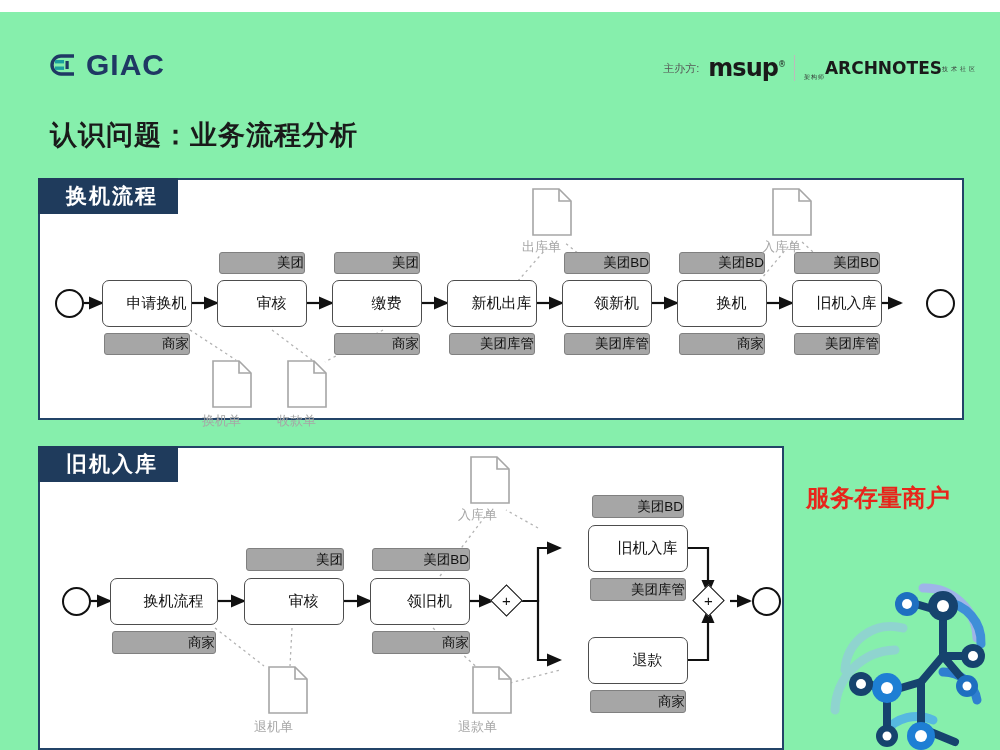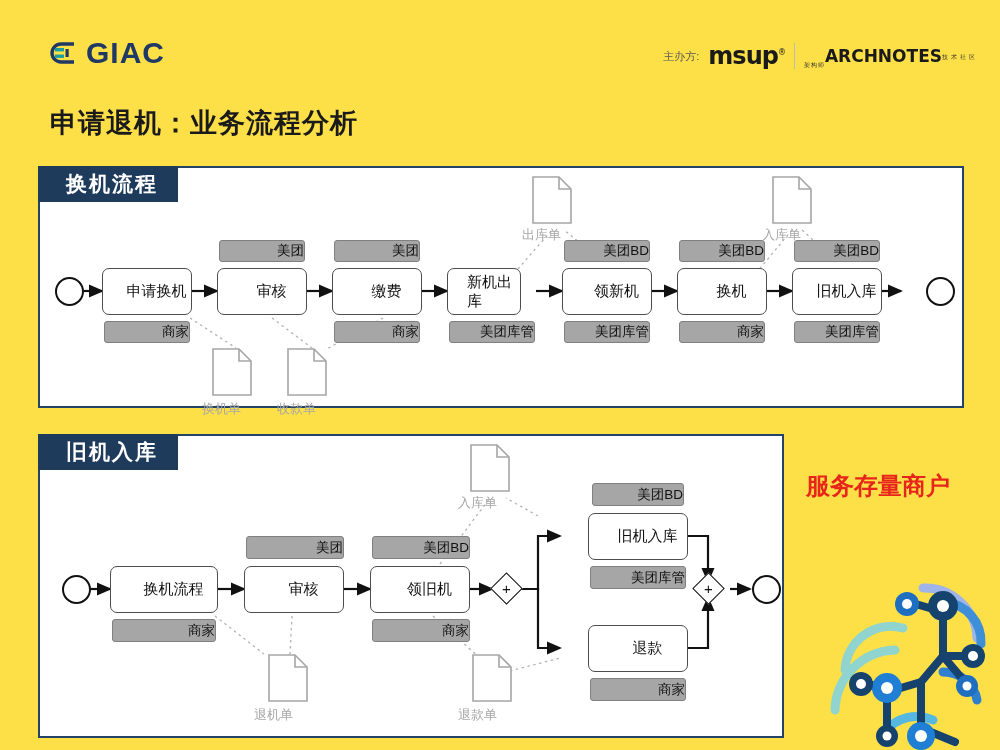--- a/index.html
+++ b/index.html
@@ -3,21 +3,21 @@
 <meta charset="utf-8">
 <style>
   html,body{margin:0;padding:0;}
   body{
     width:1000px;height:750px;
     background:#ffffff;
     font-family:"Liberation Sans","DejaVu Sans",sans-serif;
     overflow:hidden;
     position:relative;
   }
-  .slide{position:absolute;inset:0;background:#fde047;}
+  .slide{position:absolute;inset:0;background:#86efac;margin-top:12px;}
 
   
   .giac-logo{position:absolute;left:50px;top:36px;display:flex;align-items:center;gap:6px;}
   .giac-mark{width:30px;height:30px;position:relative;}
   .giac-text{font-size:30px;font-weight:bold;letter-spacing:1px;color:#1f3864;font-family:"Liberation Sans",sans-serif;}
 
   .sponsor{position:absolute;right:22px;top:42px;display:flex;align-items:center;gap:9px;}
   .sponsor-label{font-size:11px;color:#555;font-family:"Liberation Sans",sans-serif;}
   .msup{font-size:24px;font-weight:bold;color:#1a1a1a;letter-spacing:-1px;position:relative;font-family:"DejaVu Sans",sans-serif;}
   .msup-reg{font-size:8px;vertical-align:super;font-weight:normal;}
@@ -83,21 +83,21 @@
     <span class="sponsor-label">主办方:</span>
     <span class="msup"><span>msup</span><span class="msup-reg">®</span></span>
     <span class="sponsor-div"></span>
     <span class="archnotes-wrap">
       <span class="archnotes-sup">架构师</span>
       <span class="archnotes">ARCHNOTES</span>
       <span class="archnotes-cn">技术社区</span>
     </span>
   </div>
 
-  <div class="page-title">申请退机：业务流程分析</div>
+  <div class="page-title">认识问题：业务流程分析</div>
 
   <div class="panel" id="panel1">
     <div class="panel-header">换机流程</div>
 
     <div class="flowarea">
 
       <svg class="conn">
         <defs>
           <marker id="ah1" markerWidth="7" markerHeight="7" refX="6" refY="3" orient="auto">
             <path d="M0,0 L7,3 L0,6 z" fill="#111"></path>
@@ -145,21 +145,21 @@
       <div class="lane" style="left:294px;top:72px;width:86px;height:22px;">
         <span>美团</span>
       </div>
       <div class="task" style="left:292px;top:100px;width:90px;height:47px;">
         <span>缴费</span>
       </div>
       <div class="lane" style="left:294px;top:153px;width:86px;height:22px;">
         <span>商家</span>
       </div>
 
-      <div class="task" style="left:407px;top:100px;width:74px;height:47px;">
+      <div class="task" style="left:407px;top:100px;width:90px;height:47px;">
         <span>新机出库</span>
       </div>
       <div class="lane" style="left:409px;top:153px;width:86px;height:22px;">
         <span>美团库管</span>
       </div>
 
       <div class="lane" style="left:524px;top:72px;width:86px;height:22px;">
         <span>美团BD</span>
       </div>
       <div class="task" style="left:522px;top:100px;width:90px;height:47px;">

